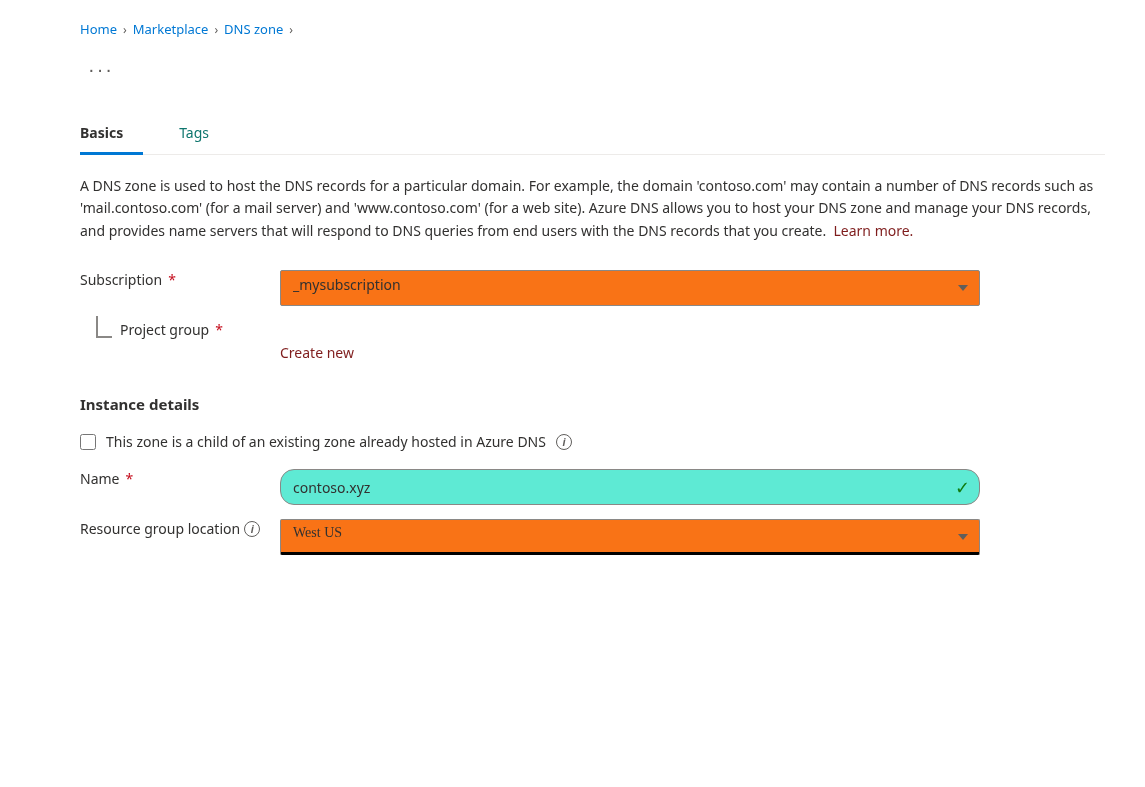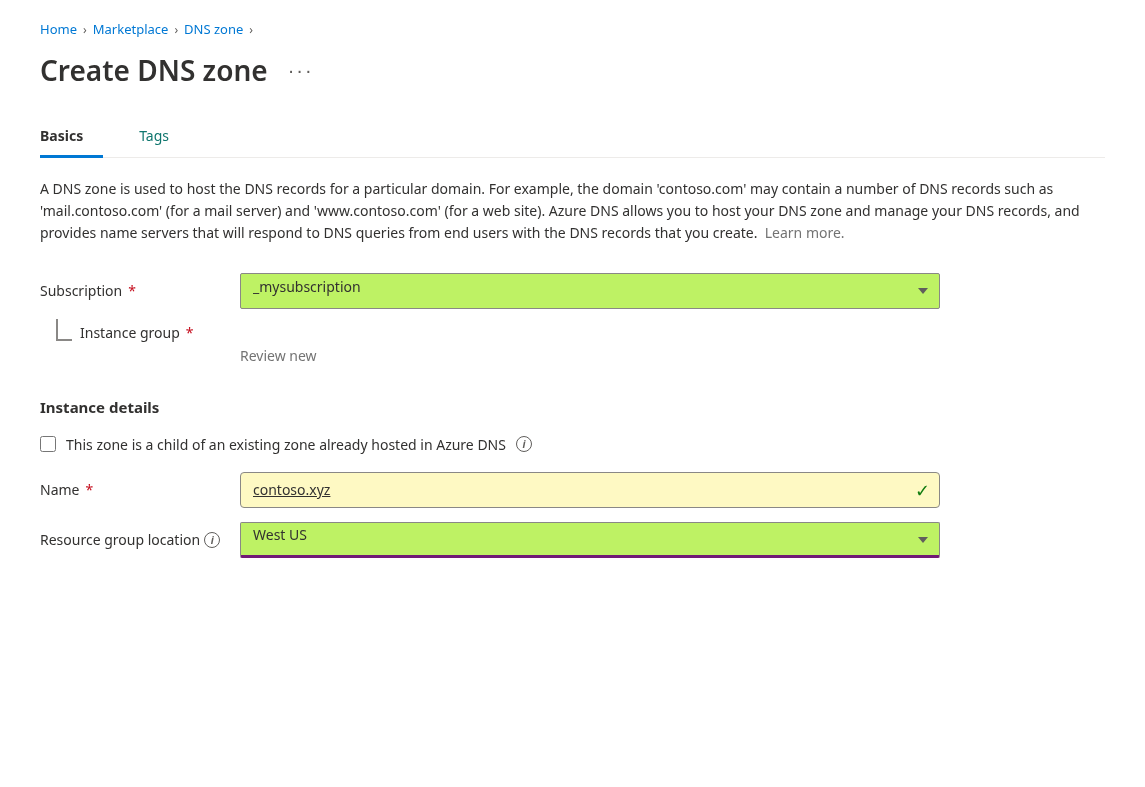--- a/index.html
+++ b/index.html
@@ -5,20 +5,21 @@
     * { box-sizing: border-box; margin: 0; padding: 0; }
     body {
       font-family: 'Segoe UI', system-ui, -apple-system, sans-serif;
       background: #fff;
       color: #323130;
       font-size: 14px;
     }
     .page-container {
       max-width: 1145px;
       padding: 20px 40px 40px 40px;
+      margin-left: 40px;
     }
     .breadcrumb {
       display: flex;
       align-items: center;
       gap: 6px;
       font-size: 13px;
       margin-bottom: 16px;
     }
     .breadcrumb a {
       color: #0078d4;
@@ -78,21 +79,21 @@
       border-bottom: 3px solid #0078d4;
     }
     .description {
       font-size: 14px;
       color: #323130;
       line-height: 1.6;
       margin-bottom: 28px;
       max-width: 1060px;
     }
     .learn-more {
-      color: #737373;
+      color: #7f1d1d;
       text-decoration: none;
       cursor: pointer;
     }
     .section-title {
       font-size: 15px;
       font-weight: 700;
       color: #323130;
       margin-bottom: 18px;
     }
     .form-section {
@@ -100,21 +101,21 @@
     }
     .required-star {
       color: #c50f1f;
       margin-left: 2px;
     }
     .select-control {
       width: 100%;
       height: 36px;
       border: 1px solid #8a8886;
       border-radius: 2px;
-      background: #bef264;
+      background: #f97316;
       font-size: 14px;
       font-family: inherit;
       padding: 0 36px 8px 12px;
       color: #323130;
       appearance: none;
       cursor: pointer;
     }
     .select-wrapper {
       position: relative;
     }
@@ -126,27 +127,26 @@
       transform: translateY(-50%);
       border-left: 5px solid transparent;
       border-right: 5px solid transparent;
       border-top: 6px solid #605e5c;
       pointer-events: none;
     }
     .input-control {
       width: 100%;
       height: 36px;
       border: 1px solid #8a8886;
-      border-radius: 4px;
-      background: #fef9c3;
+      border-radius: 14px;
+      background: #5eead4;
       font-size: 14px;
       font-family: inherit;
       padding: 0 36px 0 12px;
       color: #323130;
-      text-decoration: underline;
     }
     .input-check {
       position: absolute;
       right: 10px;
       top: 50%;
       transform: translateY(-50%);
       color: #107c10;
       font-size: 18px;
       pointer-events: none;
     }
@@ -179,21 +179,21 @@
       flex-shrink: 0;
     }
     .name-input-wrap {
       position: relative;
     }
     .subscription-row,
     .rg-select-row,
     .name-row,
     .location-row {
       display: flex;
-      align-items: center;
+      align-items: flex-start;
       margin-bottom: 14px;
     }
     .label-col {
       min-width: 200px;
       display: flex;
       align-items: center;
       gap: 4px;
       font-size: 14px;
       color: #323130;
     }
@@ -211,21 +211,20 @@
   <nav class="breadcrumb">
     <a href="#">Home</a>
     <span class="breadcrumb-sep">›</span>
     <a href="#">Marketplace</a>
     <span class="breadcrumb-sep">›</span>
     <a href="#">DNS zone</a>
     <span class="breadcrumb-sep">›</span>
   </nav>
 
   <div class="page-header">
-    <h1 class="page-title">Create DNS zone</h1>
     <button class="more-btn">···</button>
   </div>
 
   <div class="tabs">
     <button class="tab active">Basics</button>
     <button class="tab">Tags</button>
   </div>
 
   <p class="description">
     <span>A DNS zone is used to host the DNS records for a particular domain. For example, the domain 'contoso.com' may contain a number of DNS records such as 'mail.contoso.com' (for a mail server) and 'www.contoso.com' (for a web site). Azure DNS allows you to host your DNS zone and manage your DNS records, and provides name servers that will respond to DNS queries from end users with the DNS records that you create.</span>
@@ -245,29 +244,29 @@
         </select>
       </div>
     </div>
 
     <div style="margin-bottom: 4px;">
       <div style="display:flex; align-items:center;">
         <div style="min-width:200px;">
           <div style="display:flex; align-items:flex-start; margin-left:16px;">
             <div style="width:16px; height:22px; border-left:2px solid #8a8886; border-bottom:2px solid #8a8886; margin-right:8px; flex-shrink:0; margin-top:-4px;"></div>
             <div class="label-col" style="min-width:auto;">
-              <span>Instance group</span>
+              <span>Project group</span>
               <span class="required-star">*</span>
             </div>
           </div>
         </div>
       </div>
     </div>
     <div style="margin-left: 200px; margin-bottom: 16px;">
-      <a href="#" class="learn-more">Review new</a>
+      <a href="#" class="learn-more">Create new</a>
     </div>
   </div>
 
   <div class="form-section">
     <div class="section-title">Instance details</div>
 
     <div class="checkbox-row">
       <input type="checkbox" class="checkbox-input" style="">
       <label>This zone is a child of an existing zone already hosted in Azure DNS</label>
       <span class="info-icon">i</span>
@@ -283,21 +282,21 @@
         <span class="input-check">✓</span>
       </div>
     </div>
 
     <div class="location-row">
       <div class="label-col">
         <span>Resource group location</span>
         <span class="info-icon">i</span>
       </div>
       <div class="control-col select-wrapper">
-        <select class="select-control" style="border-bottom: 3px solid #701a75;">
+        <select class="select-control" style="border-bottom: 3px solid #000000; font-family: Liberation Serif, serif;">
           <option selected="">West US</option>
           <option>East US</option>
           <option>West Europe</option>
           <option>East Asia</option>
         </select>
       </div>
     </div>
   </div>
 </div>
 

